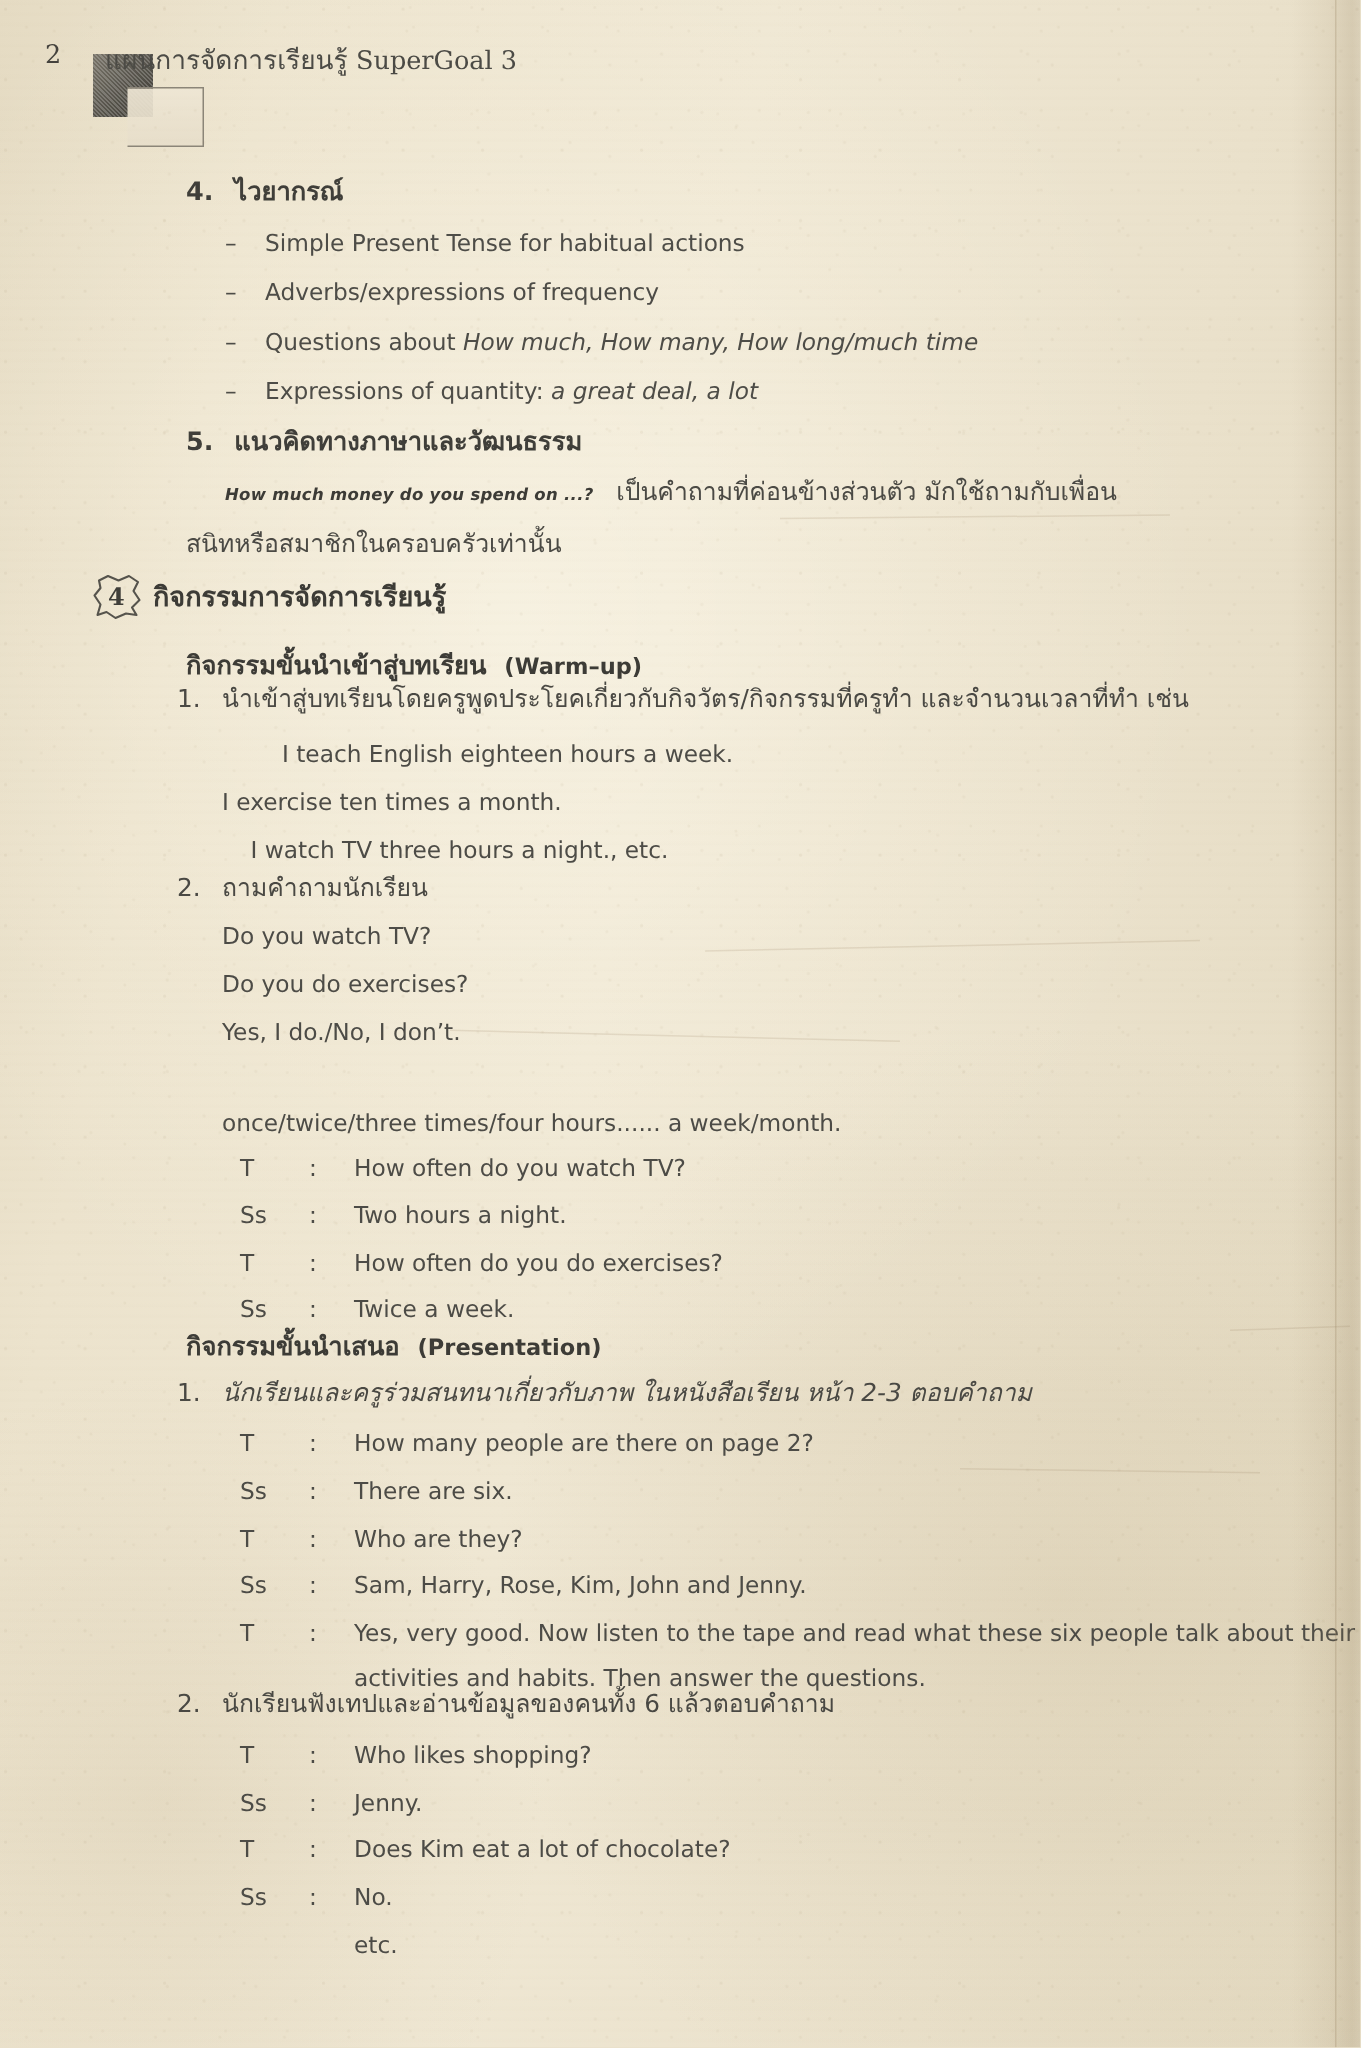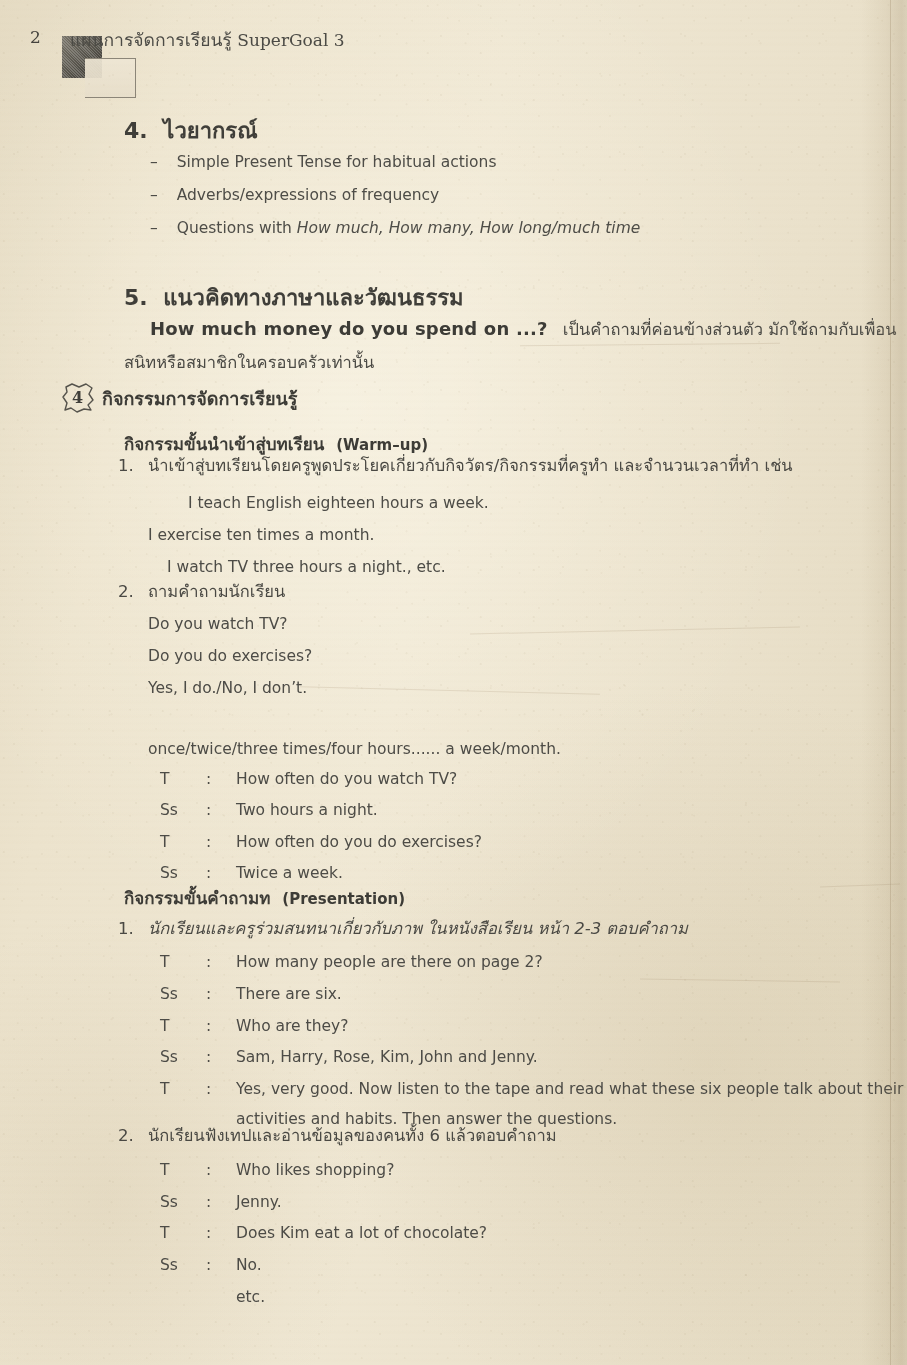--- a/index.html
+++ b/index.html
@@ -141,34 +141,35 @@
   
   .row {
     position: absolute;
     white-space: nowrap;
     line-height: 1;
   }
   .th   { font-family: "DejaVu Sans", sans-serif; }
   .en   { font-family: "DejaVu Sans", sans-serif; }
 
   .num-head {
-    font-size: 22px;
+    font-size: 17px;
     font-weight: bold;
     color: #3f3e39;
   }
   .dash-item {
     font-size: 15.5px;
     color: #4d4c47;
   }
   .dash-item .dash { margin-right: 14px; }
   .it { font-style: italic; }
 
   .bold-en {
     font-weight: bold;
-    font-size: 18px;
+    font-style: italic;
+    font-size: 11px;
     color: #3c3b36;
     letter-spacing: 0.2px;
   }
   .th-body {
     font-size: 16.5px;
     color: #4a4944;
   }
   .sec-head {
     font-size: 18px;
     font-weight: bold;
@@ -246,23 +247,27 @@
       <span>Simple Present Tense for habitual actions</span>
     </div>
 
     <div class="row dash-item en" style="left:150px; top:188px;">
       <span class="dash">–</span>
       <span>Adverbs/expressions of frequency</span>
     </div>
 
     <div class="row dash-item en" style="left:150px; top:221px;">
       <span class="dash">–</span>
-      <span>Questions with </span><span class="it">How much, How many, How long/much time</span>
-    </div>
-
+      <span>Questions about </span><span class="it">How much, How many, How long/much time</span>
+    </div>
+
+    <div class="row dash-item en" style="left:150px; top:254px;">
+      <span class="dash">–</span>
+      <span>Expressions of quantity: </span><span class="it">a great deal, a lot</span>
+    </div>
 
     <div class="row num-head th" style="left:124px; top:287px;">
       <span>5.</span>
       <span style="margin-left:8px;">แนวคิดทางภาษาและวัฒนธรรม</span>
     </div>
 
     <div class="row" style="left:150px; top:320px;">
       <span class="bold-en"><span>How  much  money  do  you  spend  on  ...?</span></span>
       <span class="th-body" style="margin-left:10px;">เป็นคำถามที่ค่อนข้างส่วนตัว  มักใช้ถามกับเพื่อน</span>
     </div>
@@ -315,21 +320,21 @@
       <span class="col">:</span>
       <span class="utt">How often do you do exercises?</span>
     </div>
     <div class="dlg" style="left:160px; top:864px;">
       <span class="spk">Ss</span>
       <span class="col">:</span>
       <span class="utt">Twice a week.</span>
     </div>
 
     <div class="row sub-head th" style="left:124px; top:890px;">
-      <span>กิจกรรมขั้นคำถามท</span>
+      <span>กิจกรรมขั้นนำเสนอ</span>
       <span class="paren" style="margin-left:6px;">(Presentation)</span>
     </div>
 
     <div class="row list-num" style="left:118px; top:921px;">
       <span>1.</span>
       <span class="th" style="margin-left:9px;font-style:italic;">นักเรียนและครูร่วมสนทนาเกี่ยวกับภาพ  ในหนังสือเรียน หน้า 2-3 ตอบคำถาม</span>
     </div>
 
     <div class="dlg" style="left:160px; top:953px;">
       <span class="spk">T</span>

